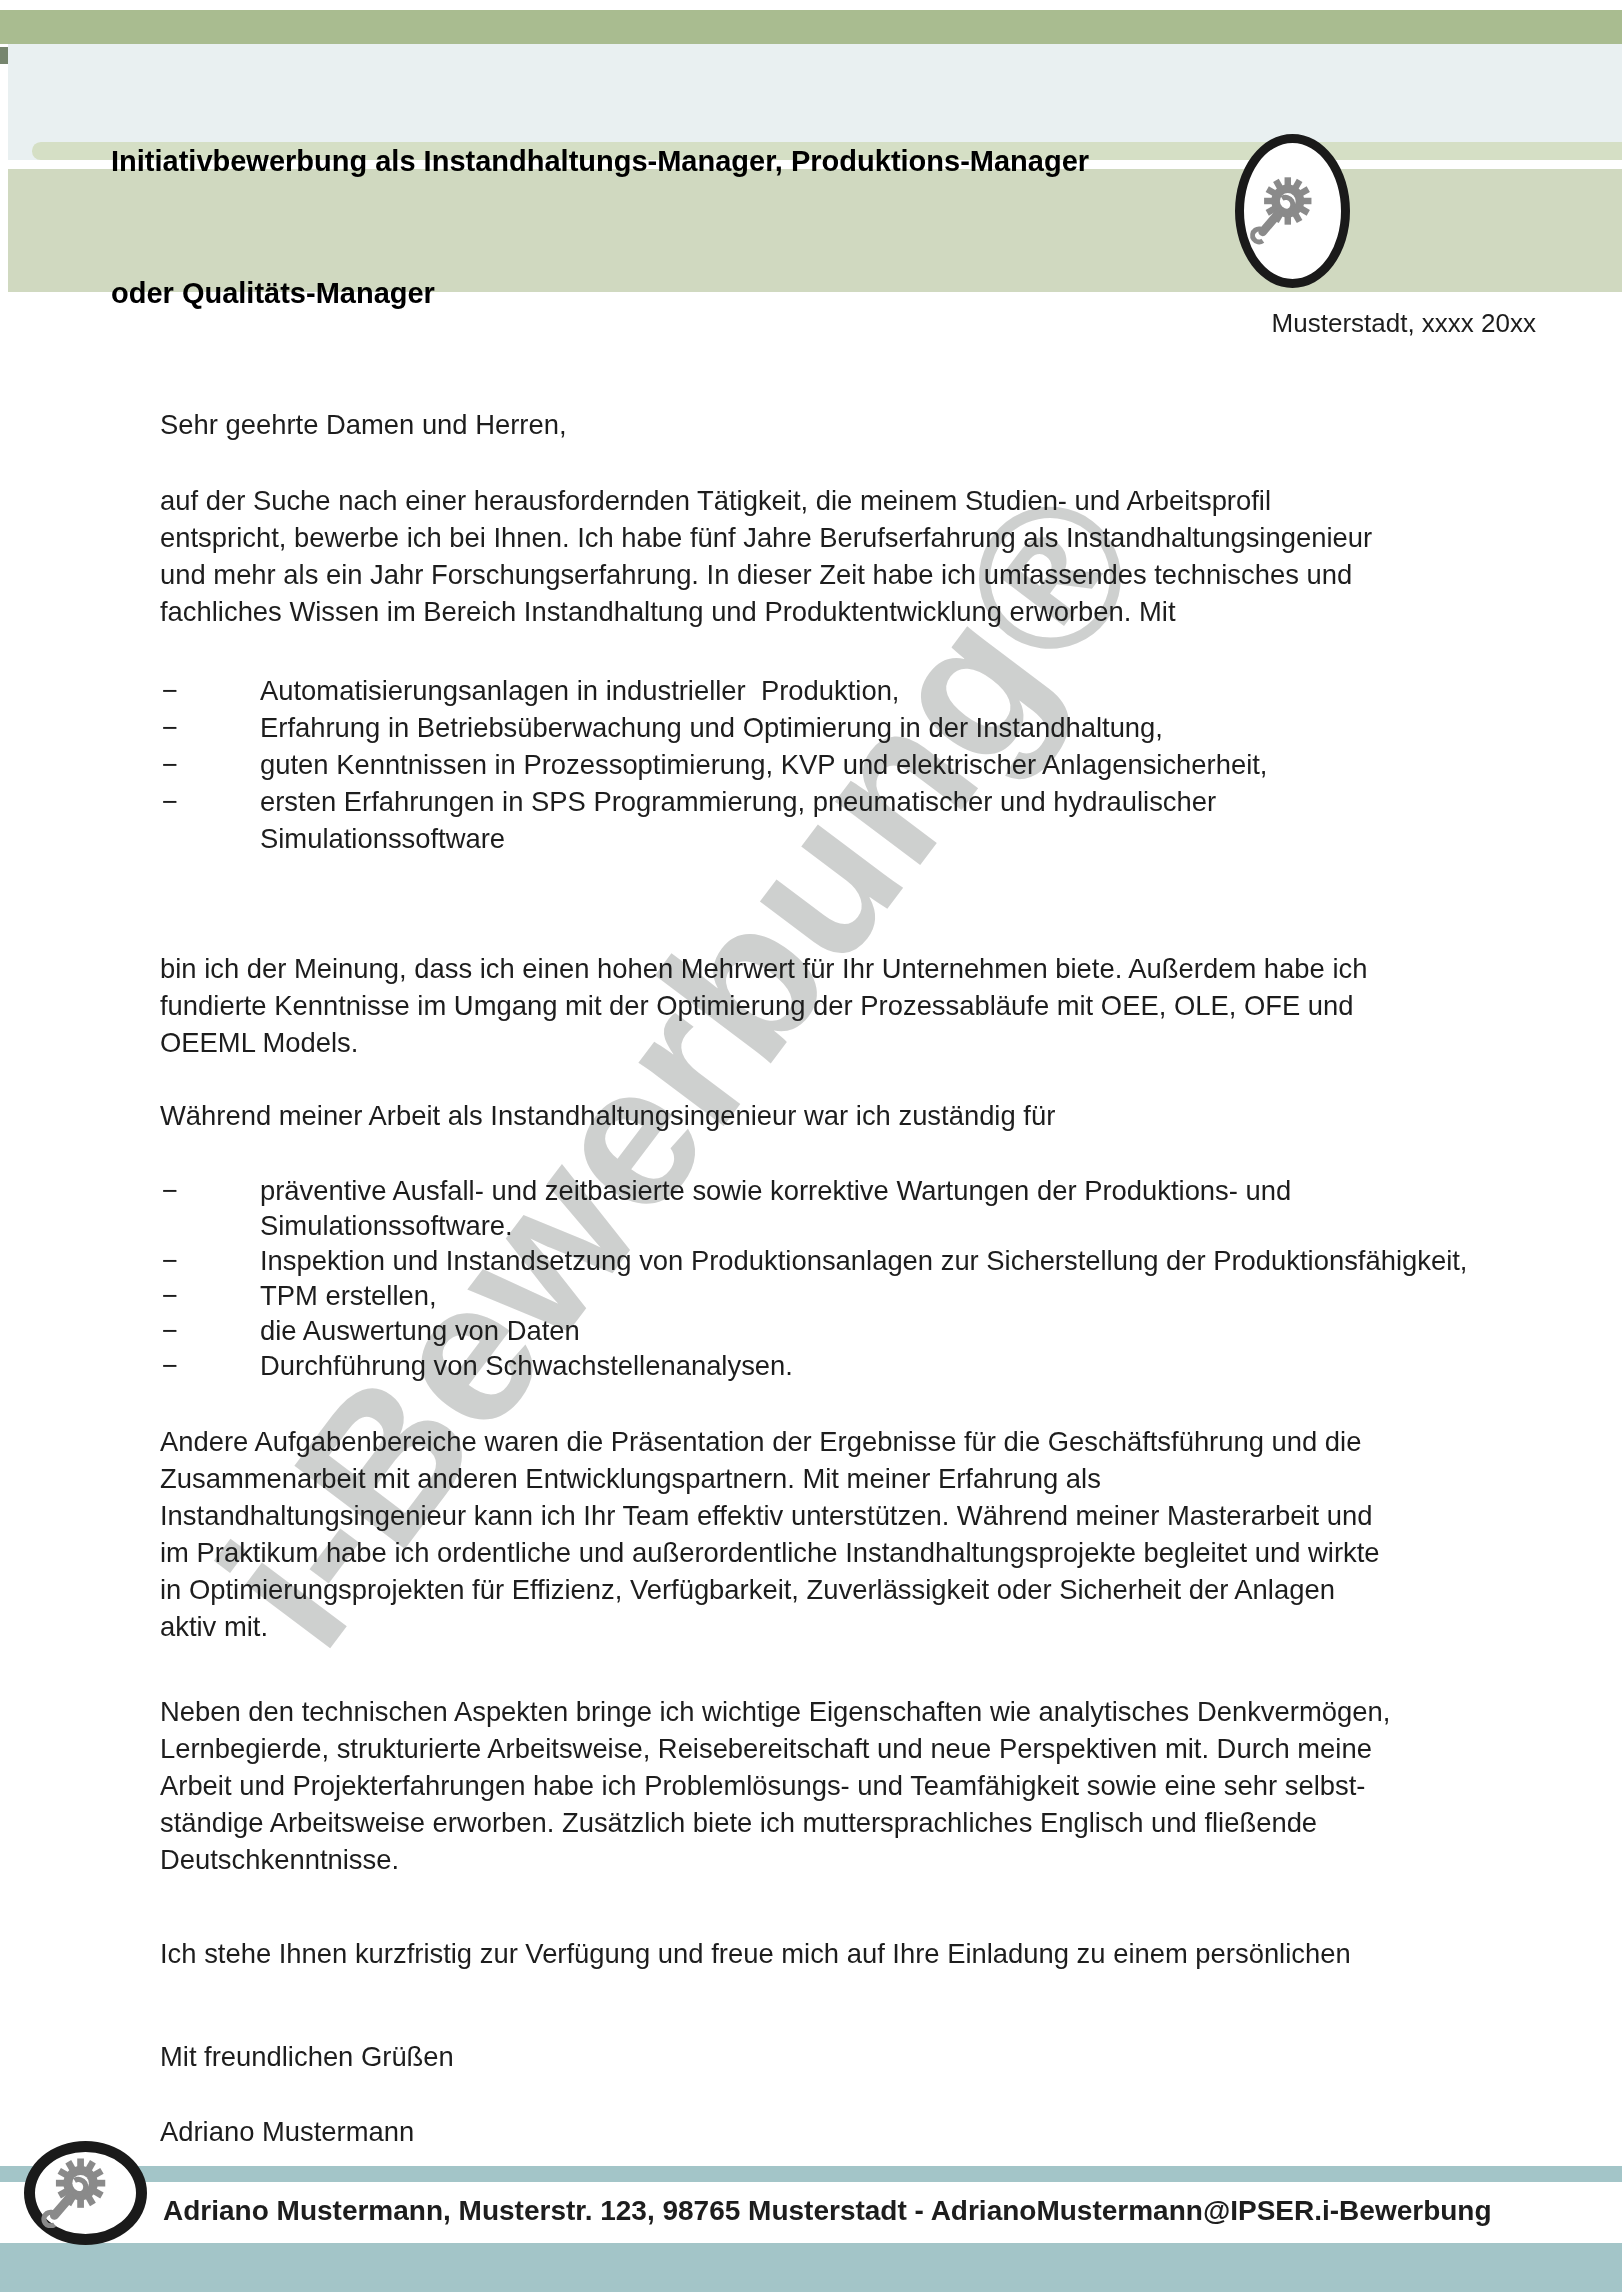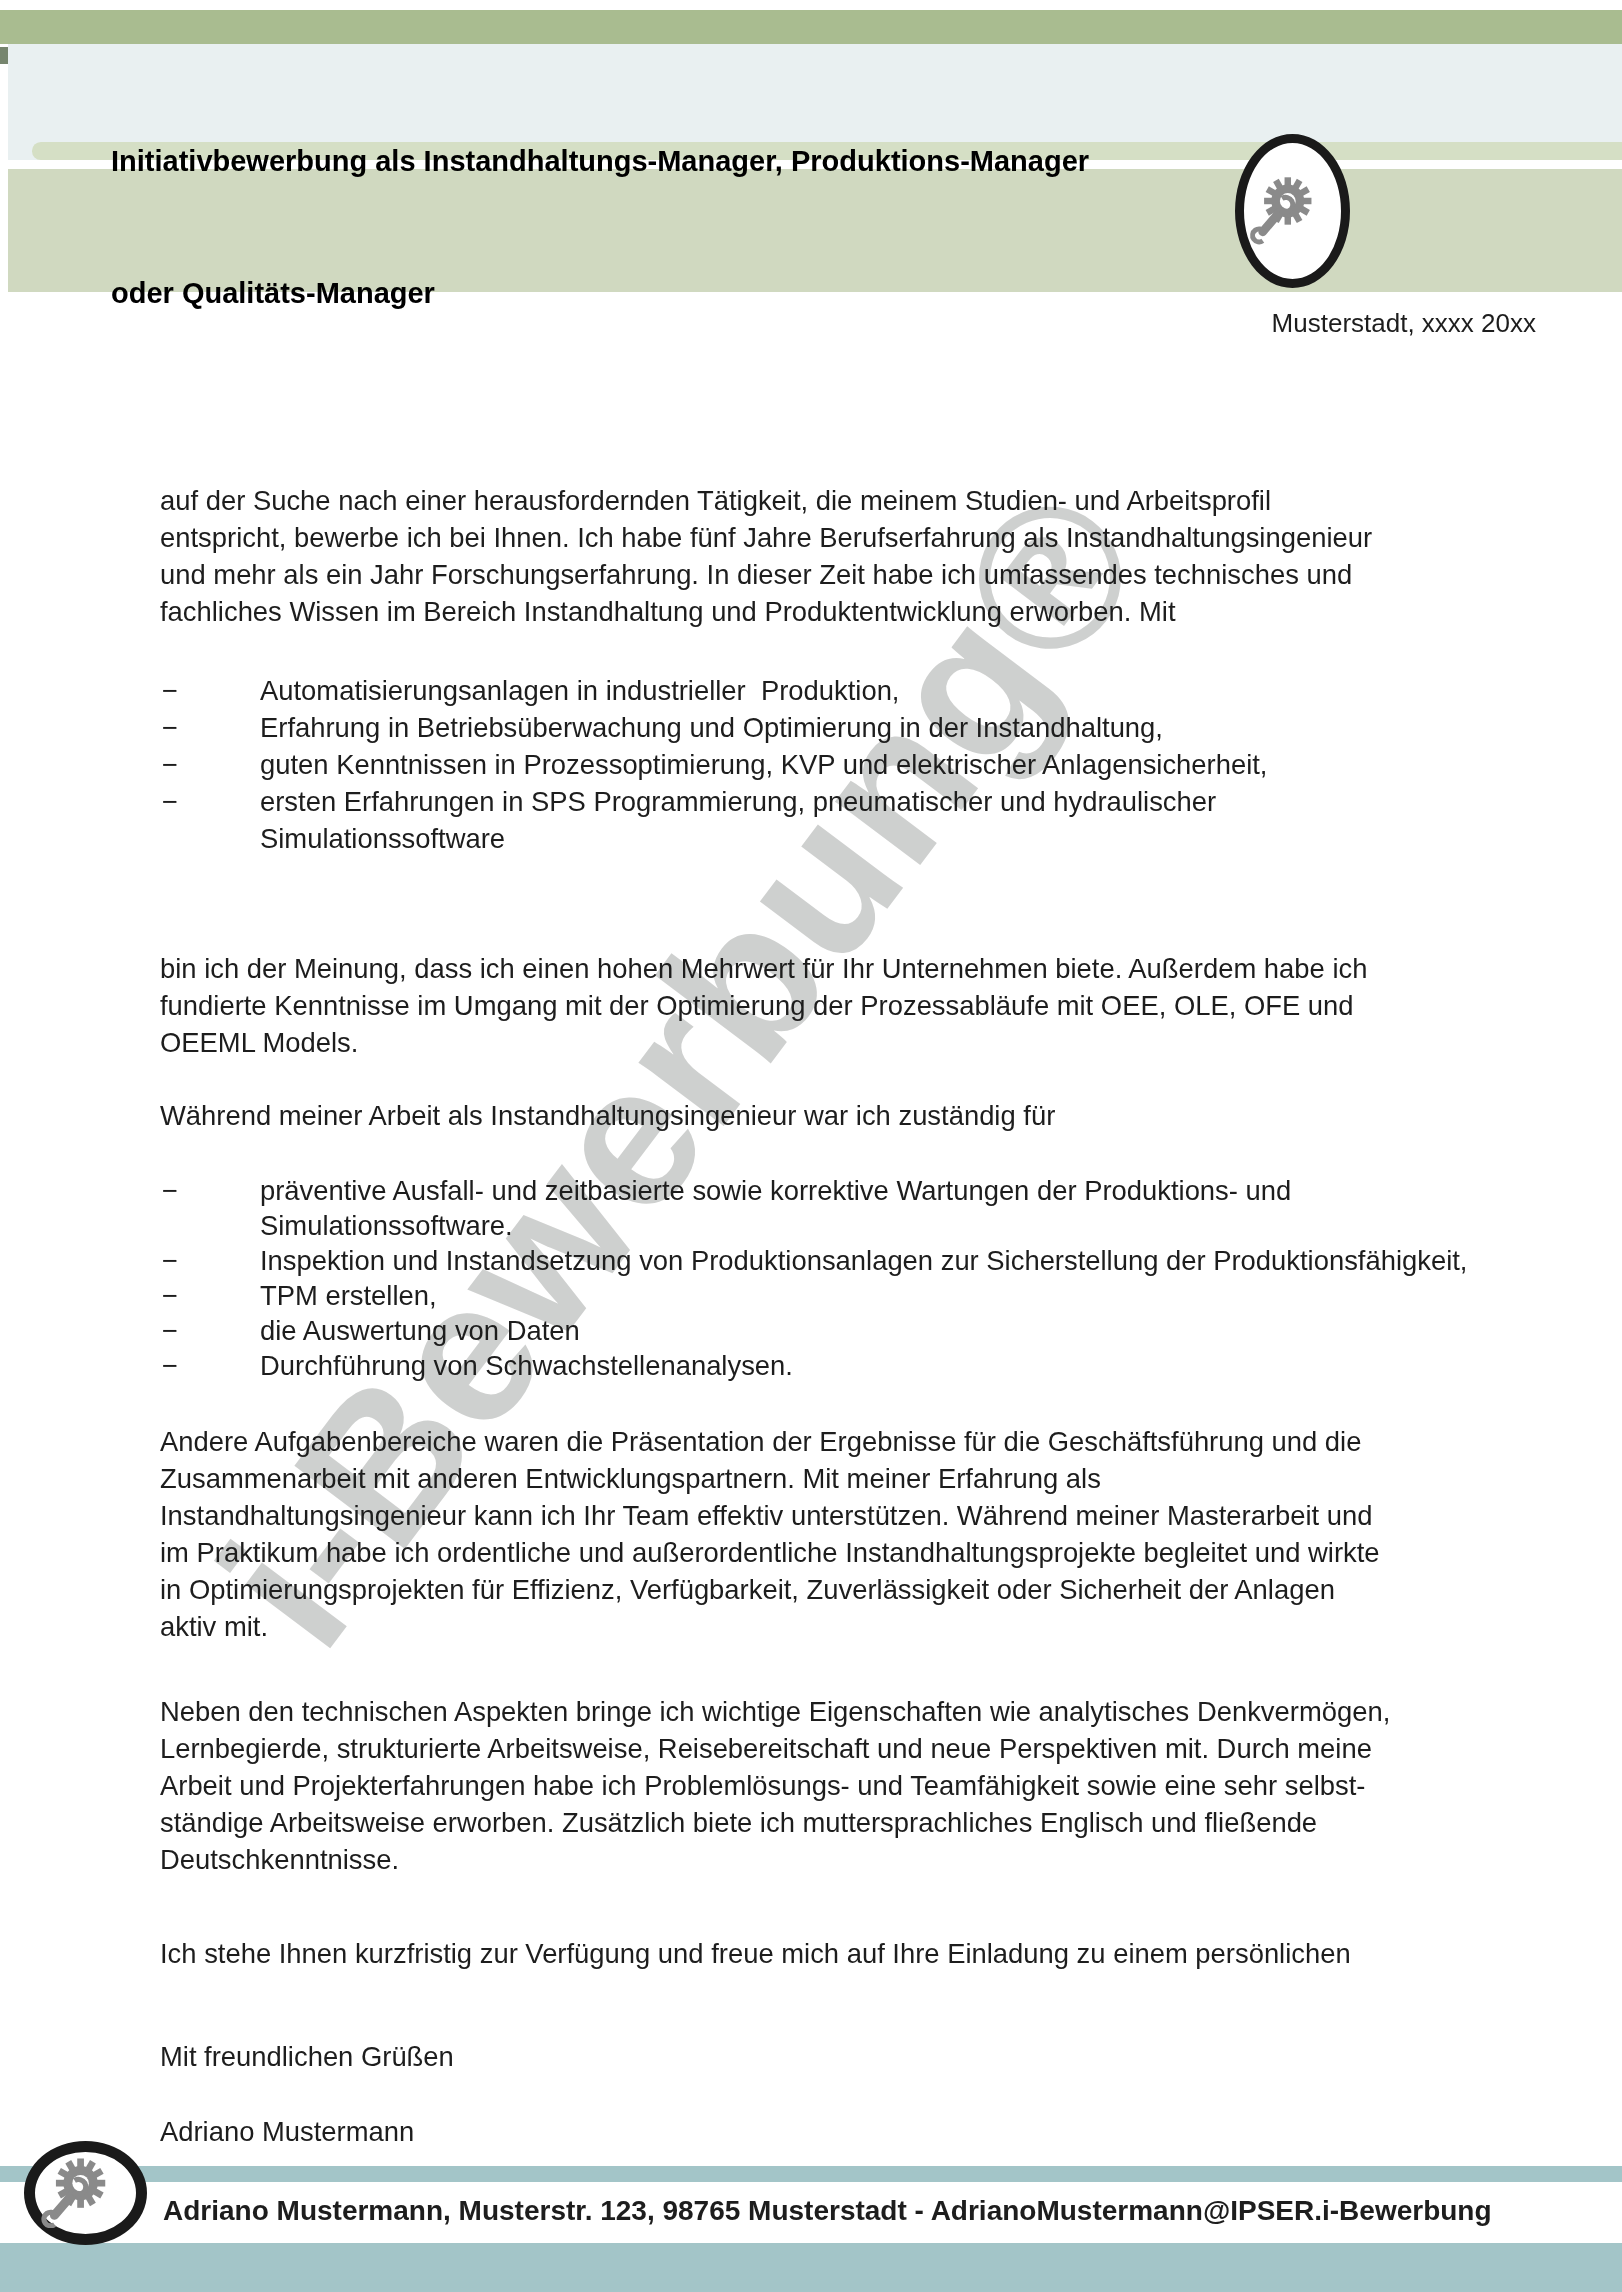--- a/index.html
+++ b/index.html
@@ -90,20 +90,21 @@
       <path d="M26 82 L50 54" stroke-width="12" stroke-linecap="round"></path>
       <circle cx="58" cy="44" r="10" stroke-width="7" stroke-dasharray="45 18" transform="rotate(-120 58 44)"></circle>
       <circle cx="21" cy="87" r="9" stroke-width="7" stroke-dasharray="41 16" transform="rotate(55 21 87)"></circle>
     </g>
   </svg>
 </span>
     </div>
 
   <div class="date-line">Musterstadt, xxxx 20xx</div>
 
+  <div class="tblock" style="top:406px">Sehr geehrte Damen und Herren,</div>
   <div class="tblock" style="top:482px">
       <div class="tline">auf der Suche nach einer herausfordernden Tätigkeit, die meinem Studien- und Arbeitsprofil</div>
       <div class="tline">entspricht, bewerbe ich bei Ihnen. Ich habe fünf Jahre Berufserfahrung als Instandhaltungsingenieur</div>
       <div class="tline">und mehr als ein Jahr Forschungserfahrung. In dieser Zeit habe ich umfassendes technisches und</div>
       <div class="tline">fachliches Wissen im Bereich Instandhaltung und Produktentwicklung erworben. Mit</div>
     </div>
   <div class="blist" style="top:672px">
   <div class="bitem">
     <span class="dash">−</span>
     <div class="btext">

